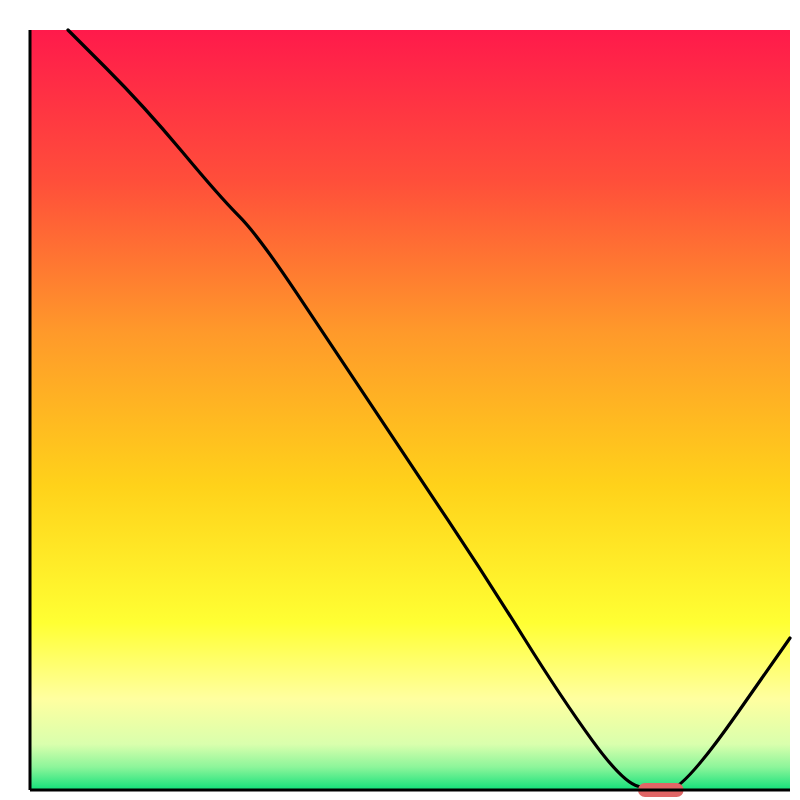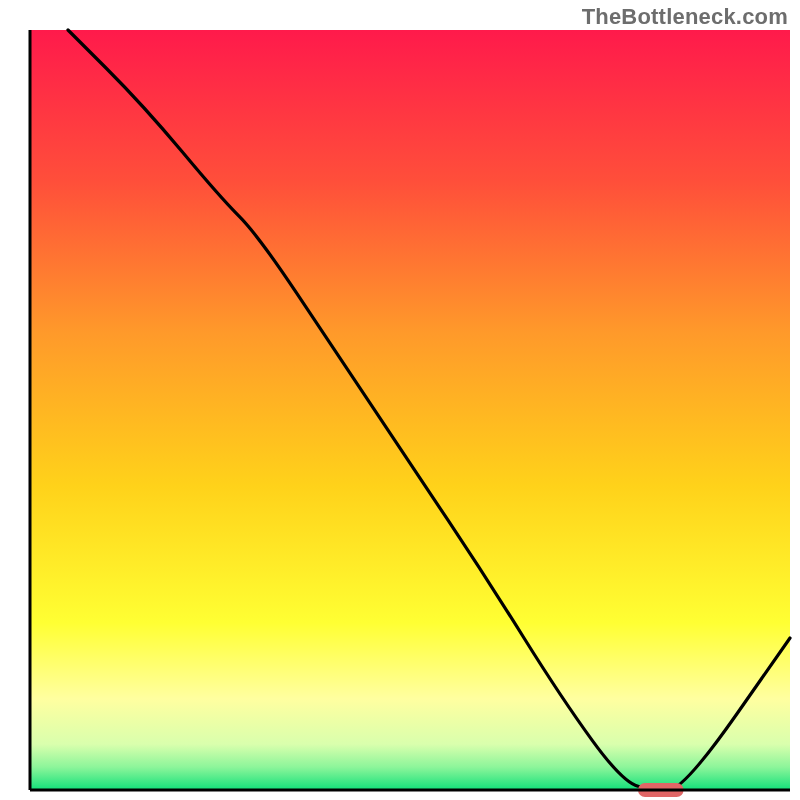--- a/index.html
+++ b/index.html
@@ -31,21 +31,20 @@
     top: 0;
     width: 800px;
     height: 800px;
     display: block;
   }
 </style>
 </head>
 <body>
 <div class="wrap">
 
-  <div class="watermark">TheBottleneck.com</div>
 
   <svg class="chart" viewBox="0 0 800 800" preserveAspectRatio="none">
     <defs>
       <linearGradient id="bg-grad" x1="0" y1="0" x2="0" y2="1">
 
       <stop offset="0.00%" stop-color="#ff1a4b"></stop>
           <stop offset="20.00%" stop-color="#ff4f3a"></stop>
           <stop offset="40.00%" stop-color="#ff9a2a"></stop>
           <stop offset="60.00%" stop-color="#ffd21a"></stop>
           <stop offset="78.00%" stop-color="#ffff33"></stop>

